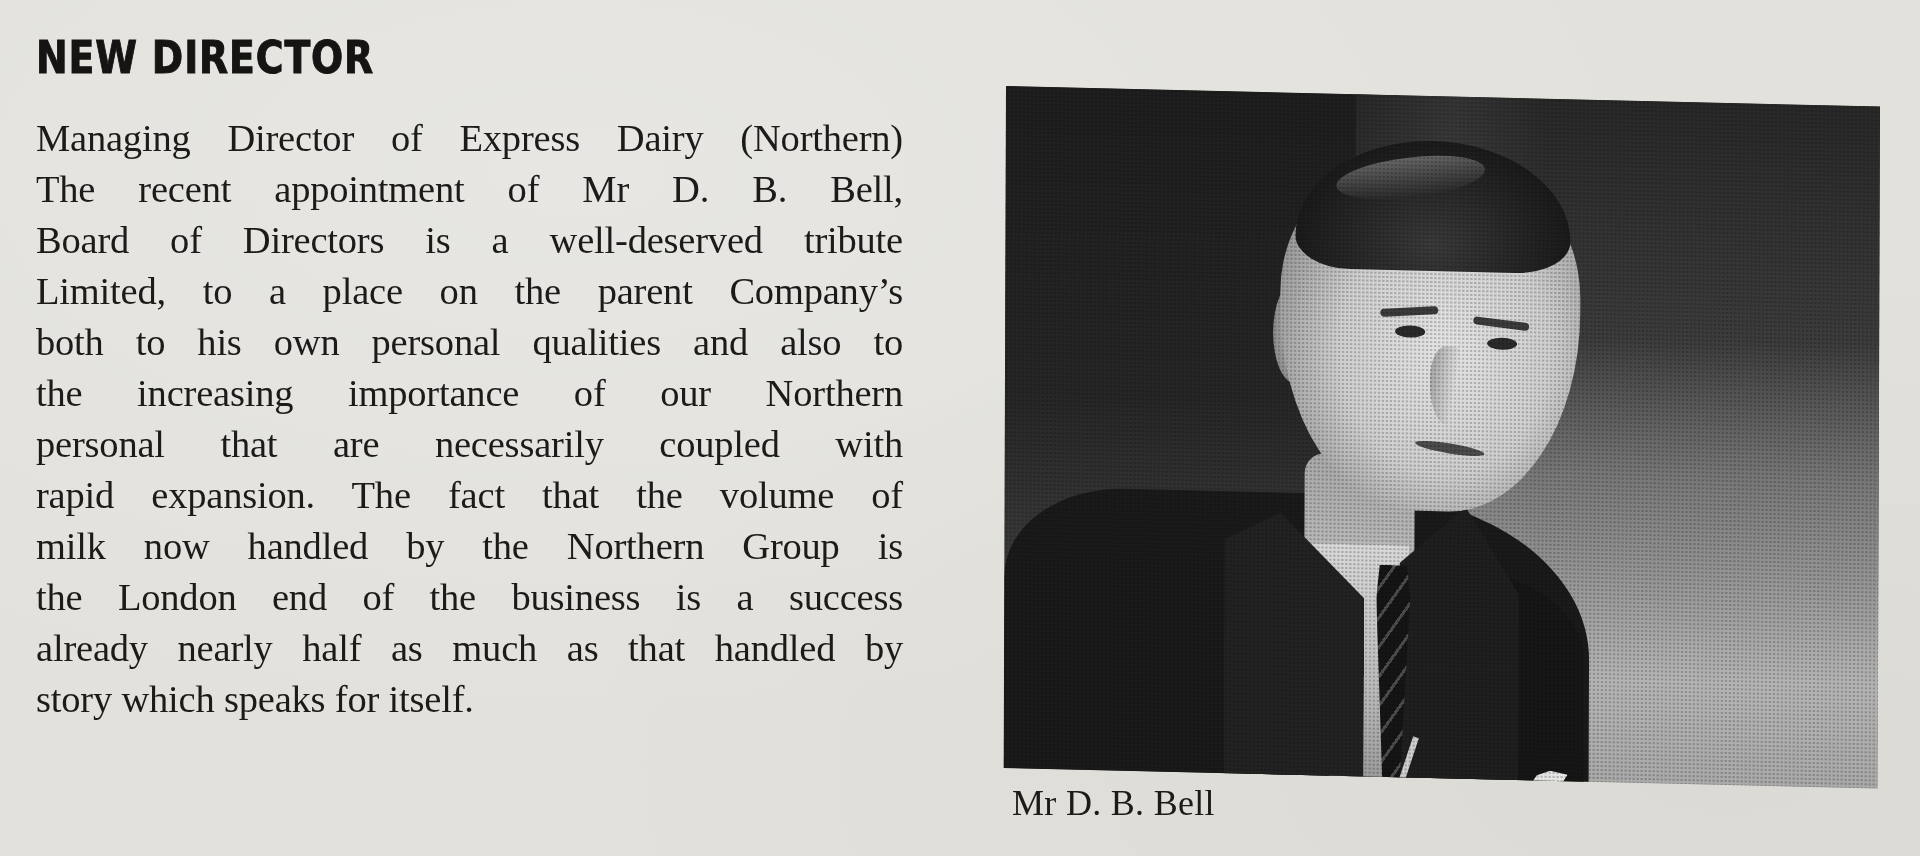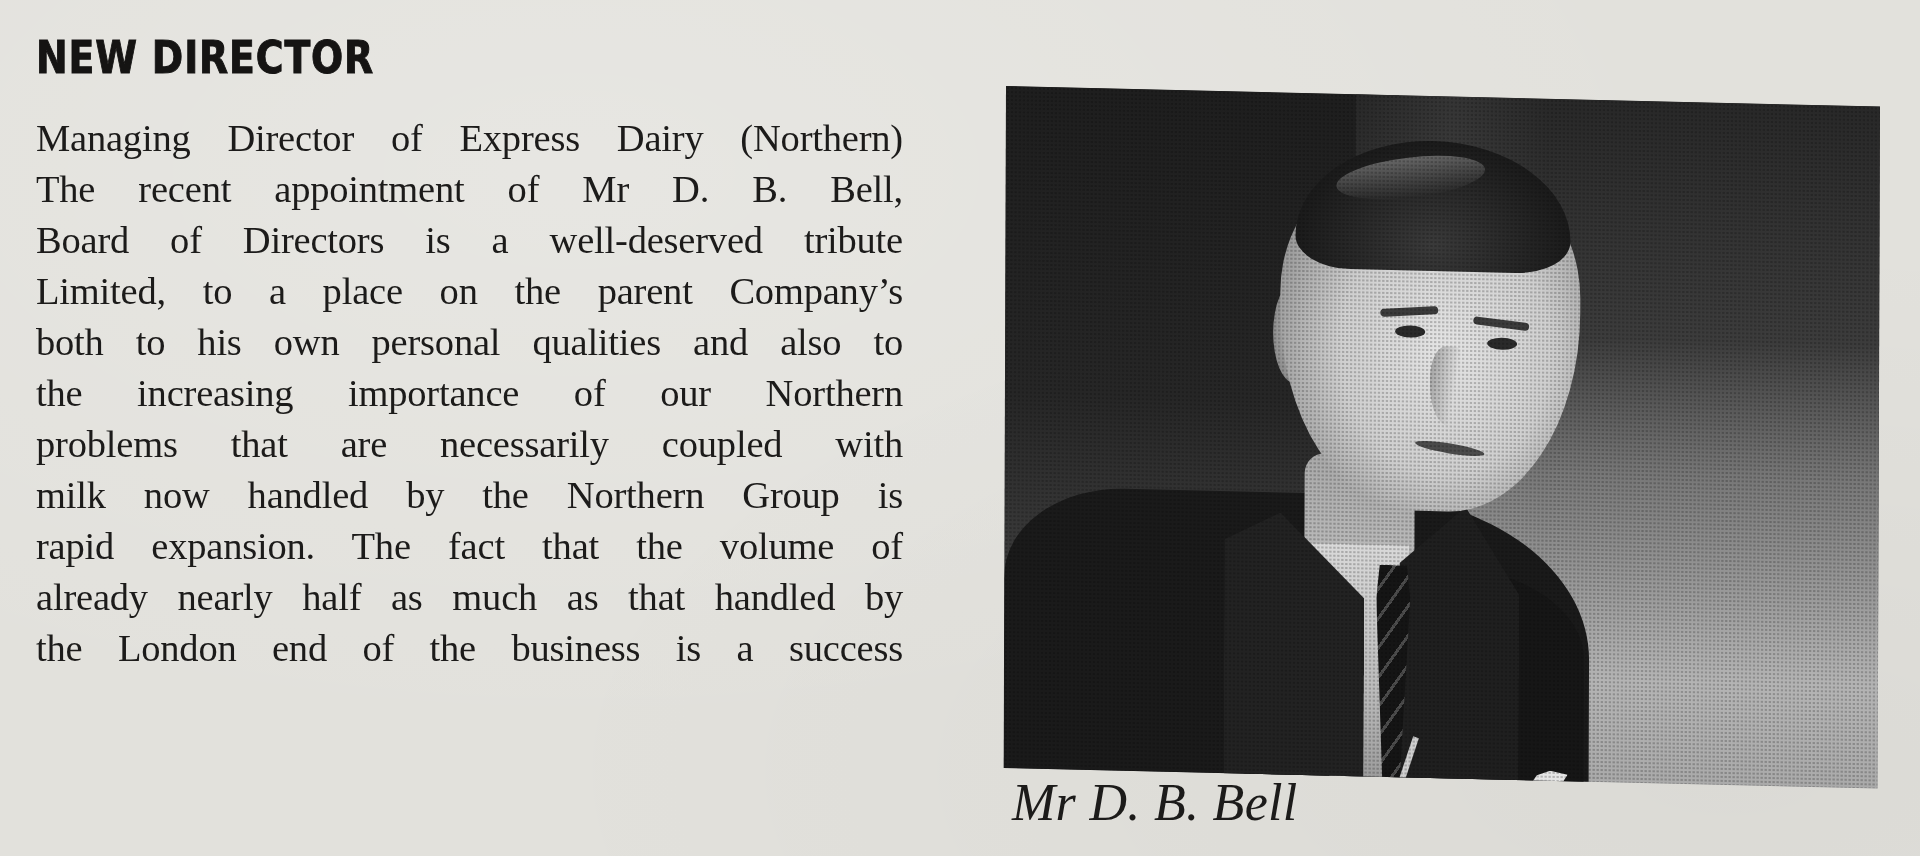--- a/index.html
+++ b/index.html
@@ -164,45 +164,45 @@
   .mouth {
     position: absolute; left: 410px; top: 347px; width: 70px; height: 10px;
     background: #4b4b4b; border-radius: 50%;
     transform: rotate(8deg);
   }
 
   .caption {
     position: absolute; left: 1012px; top: 778px;
     margin: 0;
     font-family: "Liberation Serif", "DejaVu Serif", serif;
-    font-style: italic;
-    font-size: 52px; line-height: 50px;
+    font-size: 36px; line-height: 50px;
     color: #1c1b1a;
     letter-spacing: 0.3px;
   }
 </style>
 </head>
 <body>
 
 <div class="page">
 
   <h1 class="headline">NEW DIRECTOR</h1>
 
   <div class="body-text">
     <div class="line"><span class="inner">Managing Director of Express Dairy (Northern)</span></div>
     <div class="line"><span class="inner">The recent appointment of Mr D. B. Bell,</span></div>
     <div class="line"><span class="inner">Board of Directors is a well-deserved tribute</span></div>
     <div class="line"><span class="inner">Limited, to a place on the parent Company’s</span></div>
     <div class="line"><span class="inner">both to his own personal qualities and also to</span></div>
     <div class="line"><span class="inner">the increasing importance of our Northern</span></div>
-    <div class="line"><span class="inner">problems that are necessarily coupled with</span></div>
+    <div class="line"><span class="inner">personal that are necessarily coupled with</span></div>
+    <div class="line"><span class="inner">rapid expansion. The fact that the volume of</span></div>
     <div class="line"><span class="inner">milk now handled by the Northern Group is</span></div>
-    <div class="line"><span class="inner">rapid expansion. The fact that the volume of</span></div>
+    <div class="line"><span class="inner">the London end of the business is a success</span></div>
     <div class="line"><span class="inner">already nearly half as much as that handled by</span></div>
-    <div class="line"><span class="inner">the London end of the business is a success</span></div>
+    <div class="line last"><span class="inner">story which speaks for itself.</span></div>
   </div>
 
   <div class="photo-wrap">
     <div class="photo">
       <div class="bg-left"></div>
       <div class="bg-right"></div>
       <div class="fold"></div>
       <div class="suit"></div>
       <div class="suit-right"></div>
       <div class="neck"></div>

